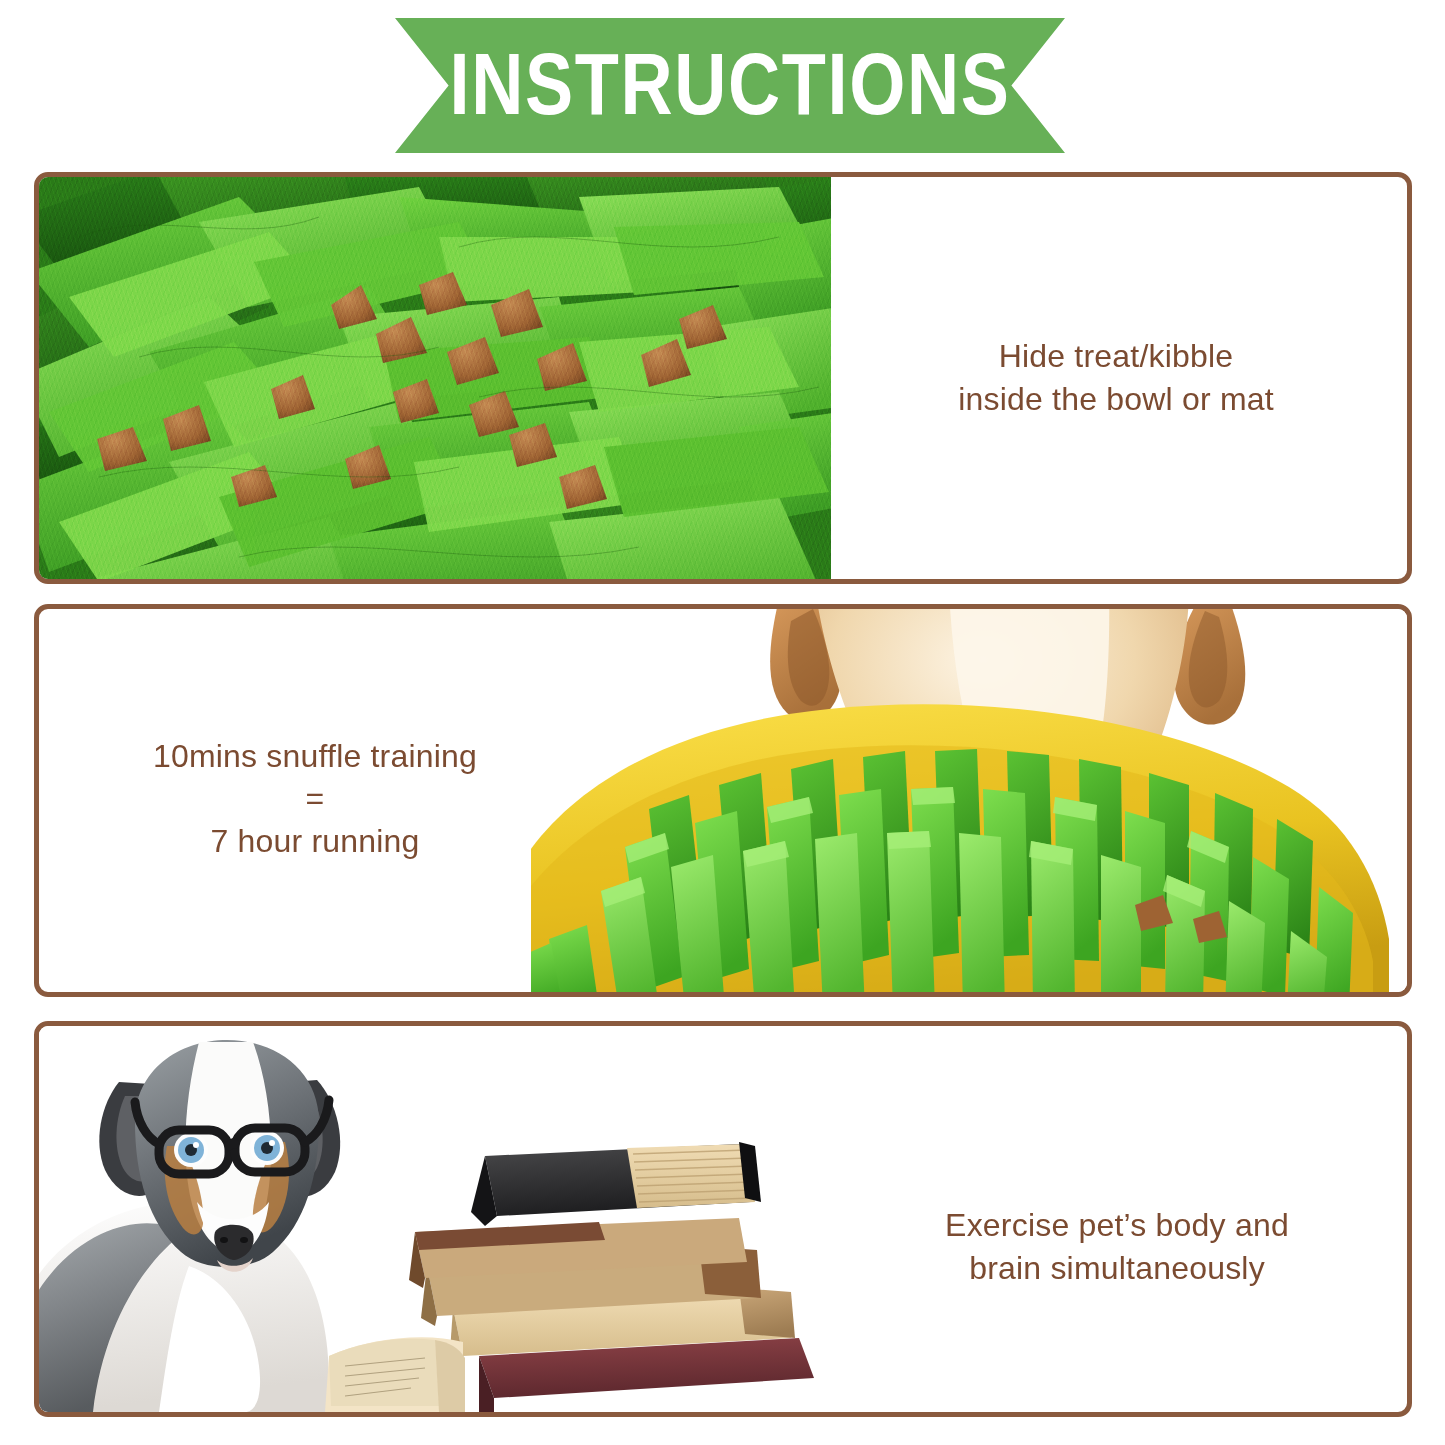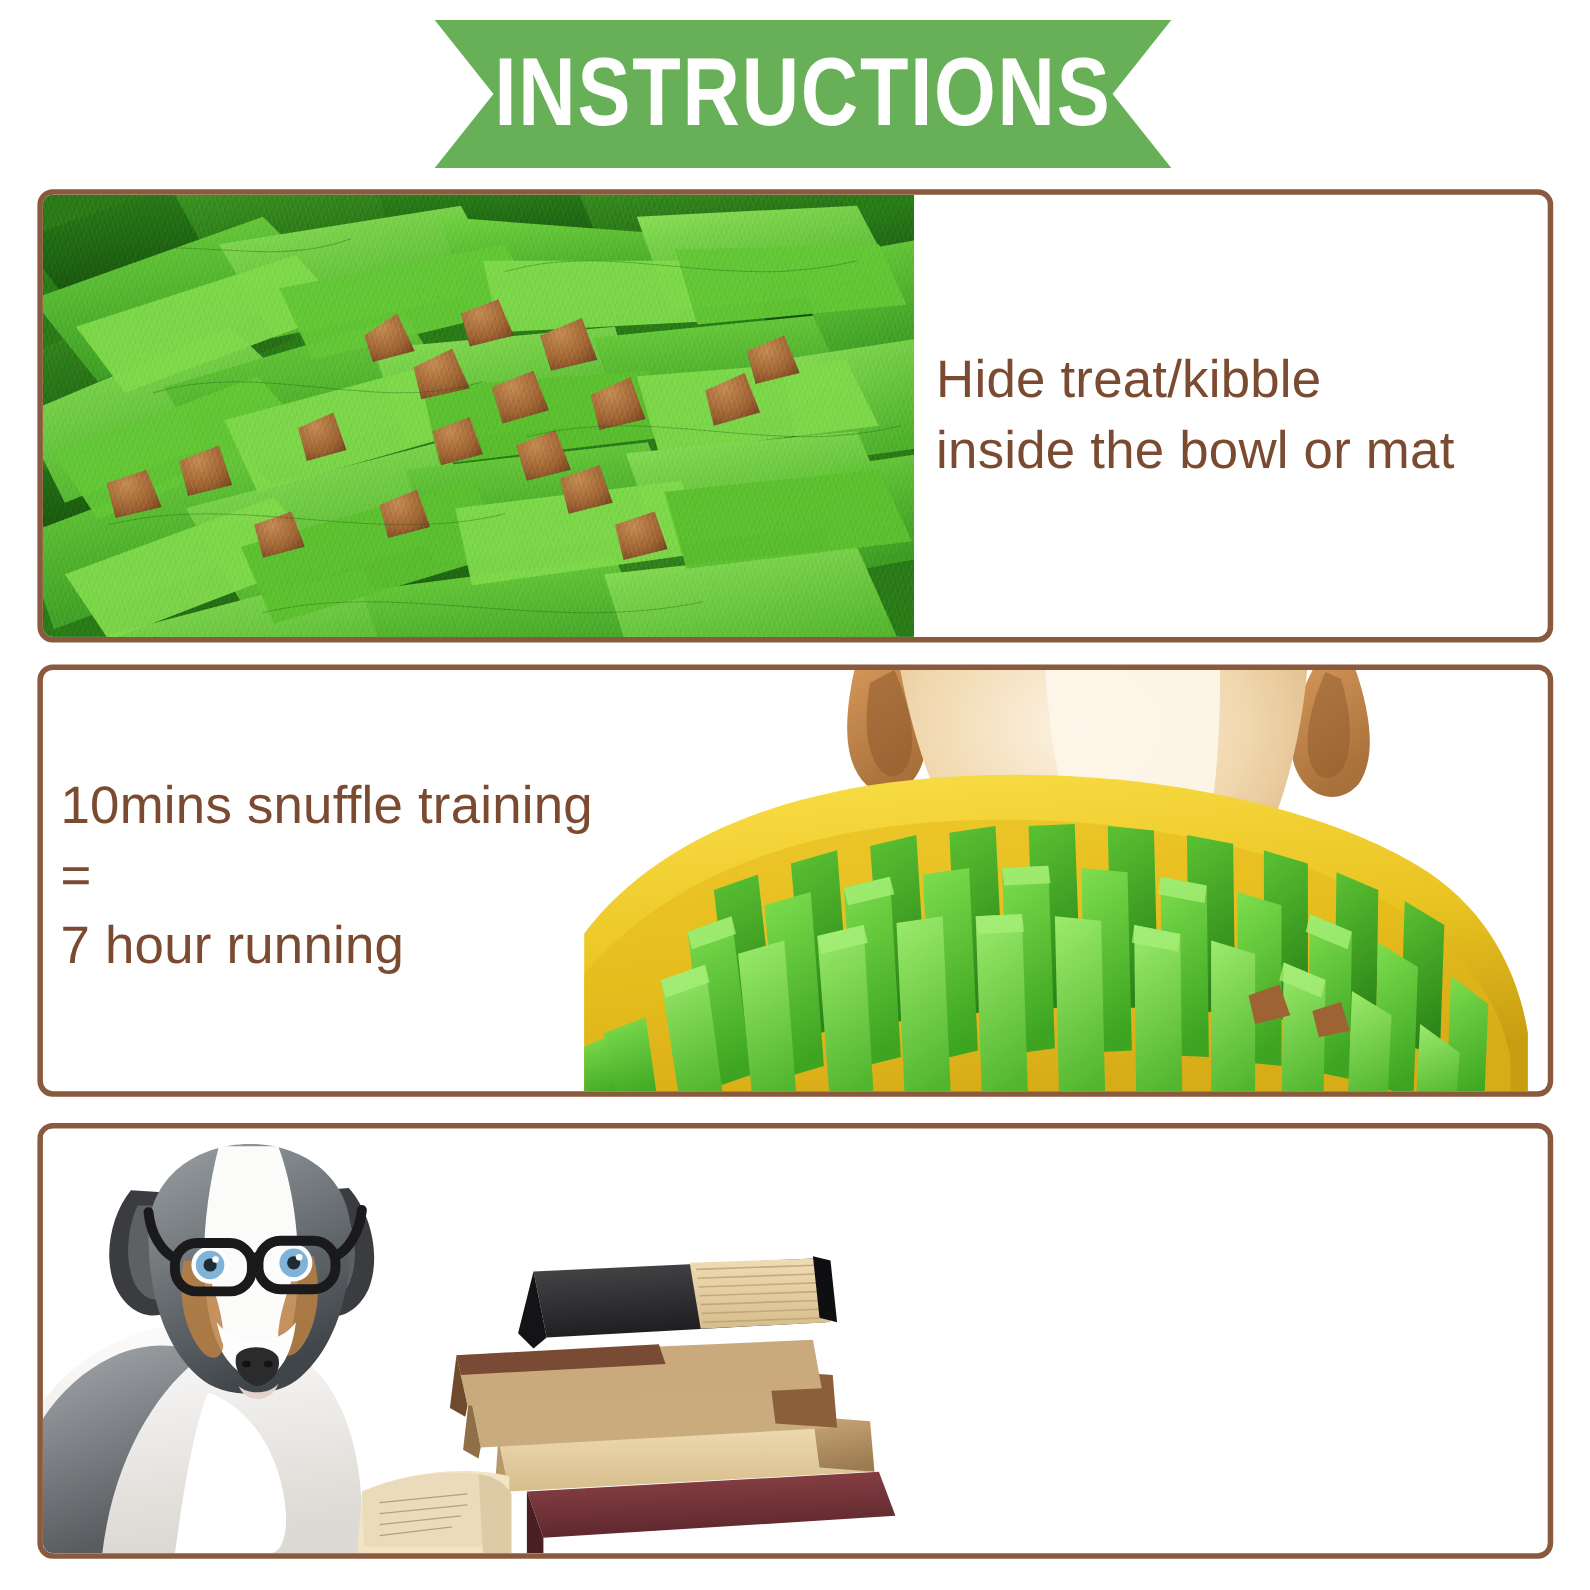--- a/index.html
+++ b/index.html
@@ -43,22 +43,23 @@
     background:#ffffff;
     overflow:hidden;
   }
   #panel-1 { left:34px; top:172px;  width:1378px; height:412px; }
   #panel-2 { left:34px; top:604px;  width:1378px; height:393px; }
   #panel-3 { left:34px; top:1021px; width:1378px; height:396px; }
 
   .panel-caption {
     position:absolute;
     color:#7b4b31;
-    font-size:48px;
+    font-size:32px;
     line-height:1.33;
+    text-align:center;
     letter-spacing:0.2px;
     white-space:pre-line;
     font-weight:400;
   }
   #caption-1 { right:26px; top:50%; transform:translateY(-50%); width:530px; }
   #caption-2 { left:16px;  top:50%; transform:translateY(-52%); width:520px; }
   #caption-3 { right:20px; top:50%; transform:translateY(-18%); width:540px; }
 
   
   .photo { position:absolute; overflow:hidden; }
@@ -458,15 +459,17 @@
             <path d="M306,340 L386,332"></path>
               <path d="M306,350 L386,342"></path>
             <path d="M306,360 L380,352"></path>
               <path d="M306,370 L372,362"></path>
           </g>
           <path d="M396,314 C410,316 420,322 426,332 L426,386 L400,386 Z" fill="#ddcba6"></path>
         </g>
       </svg>
     </div>
 
+    <div class="panel-caption" id="caption-3">Exercise pet’s body and
+brain simultaneously</div>
   </div>
 
 </div>
 
 </body></html>

